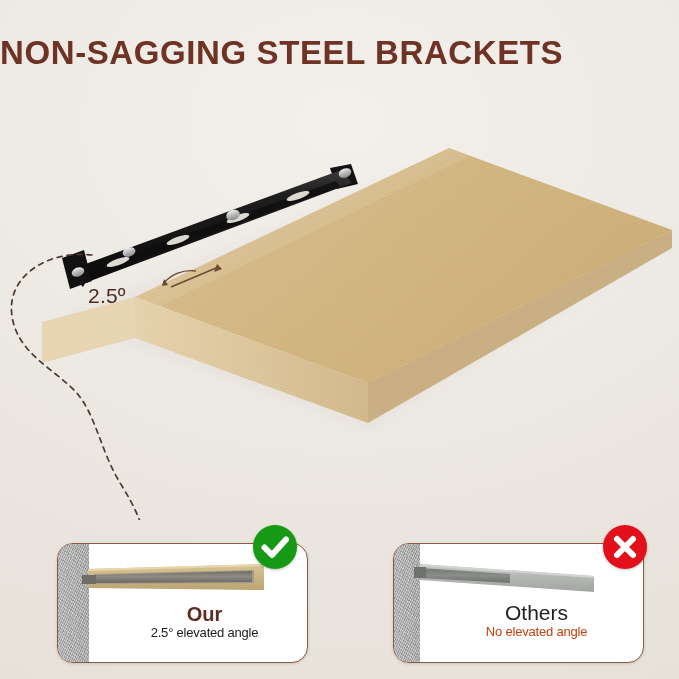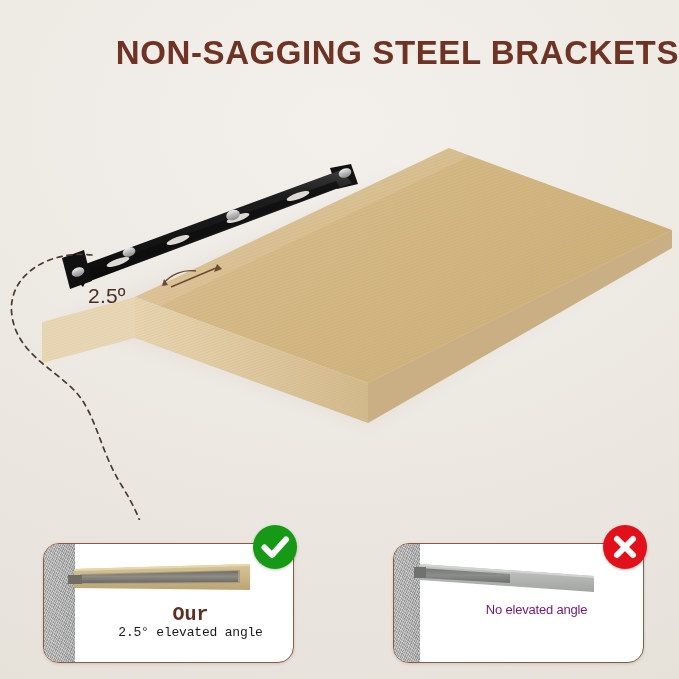--- a/index.html
+++ b/index.html
@@ -16,21 +16,21 @@
     background:
       radial-gradient(ellipse 120% 90% at 50% 18%, #F3F0EB 0%, #EDE9E3 48%, #E6E1D9 100%);
   }
 
   
   #title {
     position: absolute;
     left: 0;
     top: 34px;
     width: 679px;
-    text-align: right;
+    text-align: left;
     font-family: "Liberation Sans", sans-serif;
     font-weight: bold;
     font-size: 33px;
     letter-spacing: 0.6px;
     color: #6E3325;
     white-space: nowrap;
     transform: scaleX(1.0);
   }
 
   
@@ -39,21 +39,21 @@
   
   .panel {
     position: absolute;
     box-sizing: border-box;
     background: #ffffff;
     border: 1.6px solid #8B5A44;
     border-radius: 16px;
     overflow: hidden;
     box-shadow: 0 1px 3px rgba(90,60,40,0.18);
   }
-  #panel-our   { left: 43px;  top: 543px; width: 251px; height: 120px; font-family: Liberation Mono, monospace; }
+  #panel-our   { left: 57px;  top: 543px; width: 251px; height: 120px; }
   #panel-other { left: 393px; top: 543px; width: 251px; height: 120px; }
 
   .wall-strip {
     position: absolute;
     left: 0; top: 0;
     width: 31px; height: 100%;
     background:
       repeating-linear-gradient(115deg, rgba(255,255,255,0.30) 0 1px, rgba(0,0,0,0.06) 1px 2px),
       repeating-linear-gradient(35deg, rgba(255,255,255,0.22) 0 1px, rgba(0,0,0,0.05) 1px 3px),
       linear-gradient(90deg, #ADAFAD 0%, #A7A9A7 55%, #9FA2A0 100%);
@@ -74,21 +74,21 @@
   .cap-sub {
     font-size: 13px;
     line-height: 1.2;
     letter-spacing: -0.2px;
   }
   #panel-our .panel-caption   { top: 60px; padding-left: 22px; }
   #panel-our .cap-title       { color: #5F2C20; }
   #panel-our .cap-sub         { color: #1C1A18; }
   #panel-other .panel-caption { top: 58px; padding-left: 18px; }
   #panel-other .cap-title     { color: #232220; font-weight: normal; font-size: 21px; }
-  #panel-other .cap-sub       { color: #701a75; }
+  #panel-other .cap-sub       { color: #c2410c; }
 
   
   .badge {
     position: absolute;
     width: 44px; height: 44px;
     border-radius: 50%;
     box-shadow: 0 1px 3px rgba(0,0,0,0.25);
   }
   #badge-check { left: 253px; top: 525px; background: #169A16; }
   #badge-cross { left: 603px; top: 525px; background: #E2101A; }
@@ -281,20 +281,21 @@
       </defs>
 
       <polygon points="6,12 180,24 180,40 6,28" fill="url(#othGray)"></polygon>
       <polygon points="6,12 180,24 180,26 6,14" fill="#D2D4D2"></polygon>
 
       <polygon points="6,16 96,22 96,31 6,26" fill="url(#othRod)"></polygon>
       <rect x="0" y="15" width="12" height="11" fill="#70726F"></rect>
     </svg>
 
     <div class="panel-caption">
+      <div class="cap-title">Others</div>
       <div class="cap-sub">No elevated angle</div>
     </div>
   </div>
 
   <div id="badge-check" class="badge">
     <svg viewBox="0 0 44 44" aria-hidden="true">
       <path d="M11.5 22.5 L19 30 L33 14.5" fill="none" stroke="#FFFFFF" stroke-width="6" stroke-linecap="round" stroke-linejoin="round"></path>
     </svg>
   </div>
 

